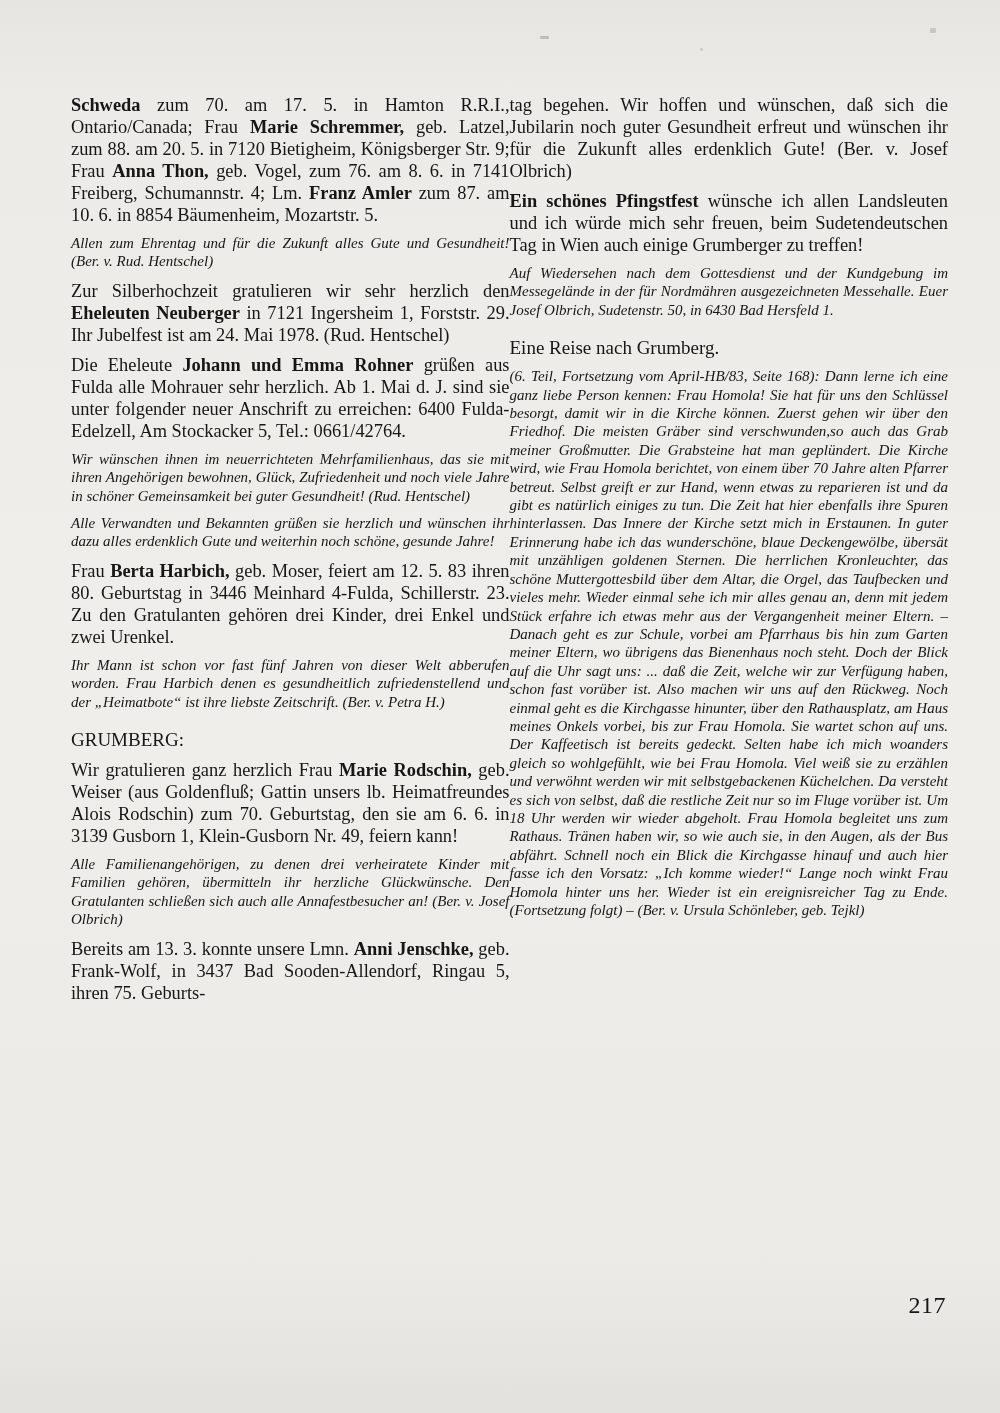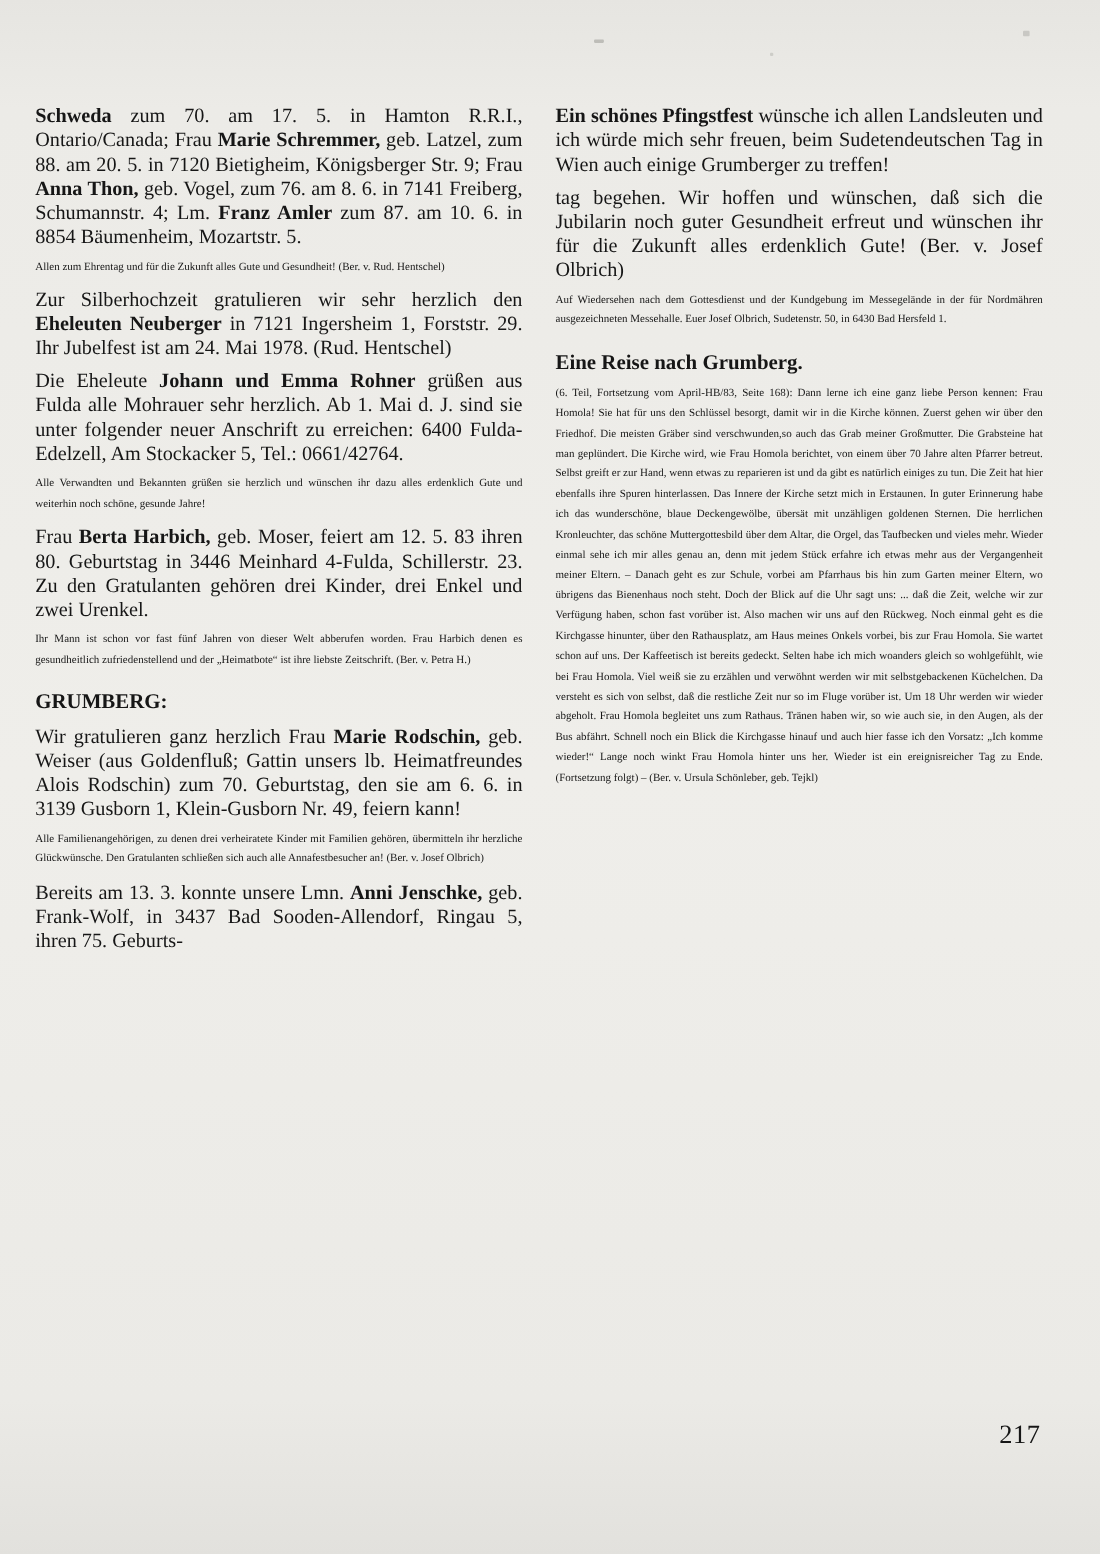--- a/index.html
+++ b/index.html
@@ -10,49 +10,50 @@
   }
   body {
     font-family: "Liberation Serif", "DejaVu Serif", serif;
     color: #161616;
     background: linear-gradient(180deg, #e6e5e1 0%, #ecebe7 7%, #efeeea 50%, #ebeae6 90%, #e2e1dd 100%);
     position: relative;
   }
   .page {
     position: absolute;
     inset: 0;
-    padding: 94px 52px 0 32px;
+    padding: 94px 52px 0 71px;
   }
   .columns {
     display: flex;
     justify-content: space-between;
   }
   .col {
     width: 443px;
     text-align: justify;
     hyphens: auto;
     -webkit-hyphens: auto;
     overflow-wrap: break-word;
   }
   .para {
     margin: 0 0 8px 0;
   }
   .para.body {
     font-size: 18.4px;
     line-height: 22px;
   }
   .para.small {
-    font-size: 10px;
+    font-size: 15px;
     line-height: 18.4px;
     margin-bottom: 9px;
+    font-style: italic;
   }
   .heading {
     font-size: 19px;
     line-height: 22px;
-    font-weight: bold;
+    font-weight: normal;
     margin: 18px 0 8px 0;
     text-align: left;
   }
   b { font-weight: bold; }
   .page-number {
     position: absolute;
     right: 54px;
     top: 1292px;
     font-size: 24px;
     font-weight: normal;
@@ -75,31 +76,32 @@
   <div class="artifact a1"></div>
   <div class="artifact a2"></div>
   <div class="artifact a3"></div>
 
   <div class="columns">
     <div class="col" id="col-left">
         <p class="para body"><b>Schweda</b><span> zum 70. am 17. 5. in Hamton R.R.I., Ontario/Canada; Frau </span><b>Marie Schremmer,</b><span> geb. Latzel, zum 88. am 20. 5. in 7120 Bietigheim, Königsberger Str. 9; Frau </span><b>Anna Thon,</b><span> geb. Vogel, zum 76. am 8. 6. in 7141 Freiberg, Schumannstr. 4; Lm. </span><b>Franz Amler</b><span> zum 87. am 10. 6. in 8854 Bäumenheim, Mozartstr. 5.</span></p>
         <p class="para small"><span>Allen zum Ehrentag und für die Zukunft alles Gute und Gesundheit! (Ber. v. Rud. Hentschel)</span></p>
         <p class="para body"><span>Zur Silberhochzeit gratulieren wir sehr herzlich den </span><b>Eheleuten Neuberger</b><span> in 7121 Ingersheim 1, Forststr. 29. Ihr Jubelfest ist am 24. Mai 1978. (Rud. Hentschel)</span></p>
         <p class="para body"><span>Die Eheleute </span><b>Johann und Emma Rohner</b><span> grüßen aus Fulda alle Mohrauer sehr herzlich. Ab 1. Mai d. J. sind sie unter folgender neuer Anschrift zu erreichen: 6400 Fulda-Edelzell, Am Stockacker 5, Tel.: 0661/42764.</span></p>
+        <p class="para small"><span>Wir wünschen ihnen im neuerrichteten Mehrfamilienhaus, das sie mit ihren Angehörigen bewohnen, Glück, Zufriedenheit und noch viele Jahre in schöner Gemeinsamkeit bei guter Gesundheit! (Rud. Hentschel)</span></p>
         <p class="para small"><span>Alle Verwandten und Bekannten grüßen sie herzlich und wünschen ihr dazu alles erdenklich Gute und weiterhin noch schöne, gesunde Jahre!</span></p>
         <p class="para body"><span>Frau </span><b>Berta Harbich,</b><span> geb. Moser, feiert am 12. 5. 83 ihren 80. Geburtstag in 3446 Meinhard 4-Fulda, Schillerstr. 23. Zu den Gratulanten gehören drei Kinder, drei Enkel und zwei Urenkel.</span></p>
         <p class="para small"><span>Ihr Mann ist schon vor fast fünf Jahren von dieser Welt abberufen worden. Frau Harbich denen es gesundheitlich zufriedenstellend und der „Heimatbote“ ist ihre liebste Zeitschrift. (Ber. v. Petra H.)</span></p>
         <h3 class="heading"><span>GRUMBERG:</span></h3>
         <p class="para body"><span>Wir gratulieren ganz herzlich Frau </span><b>Marie Rodschin,</b><span> geb. Weiser (aus Goldenfluß; Gattin unsers lb. Heimatfreundes Alois Rodschin) zum 70. Geburtstag, den sie am 6. 6. in 3139 Gusborn 1, Klein-Gusborn Nr. 49, feiern kann!</span></p>
         <p class="para small"><span>Alle Familienangehörigen, zu denen drei verheiratete Kinder mit Familien gehören, übermitteln ihr herzliche Glückwünsche. Den Gratulanten schließen sich auch alle Annafestbesucher an! (Ber. v. Josef Olbrich)</span></p>
         <p class="para body"><span>Bereits am 13. 3. konnte unsere Lmn. </span><b>Anni Jenschke,</b><span> geb. Frank-Wolf, in 3437 Bad Sooden-Allendorf, Ringau 5, ihren 75. Geburts-</span></p>
       </div>
     <div class="col" id="col-right">
+        <p class="para body"><span>tag begehen. Wir hoffen und wünschen, daß sich die Jubilarin noch guter Gesundheit erfreut und wünschen ihr für die Zukunft alles erdenklich Gute! (Ber. v. Josef Olbrich)</span></p>
         <p class="para body"><b>Ein schönes Pfingstfest</b><span> wünsche ich allen Landsleuten und ich würde mich sehr freuen, beim Sudetendeutschen Tag in Wien auch einige Grumberger zu treffen!</span></p>
-        <p class="para body"><span>tag begehen. Wir hoffen und wünschen, daß sich die Jubilarin noch guter Gesundheit erfreut und wünschen ihr für die Zukunft alles erdenklich Gute! (Ber. v. Josef Olbrich)</span></p>
         <p class="para small"><span>Auf Wiedersehen nach dem Gottesdienst und der Kundgebung im Messegelände in der für Nordmähren ausgezeichneten Messehalle. Euer Josef Olbrich, Sudetenstr. 50, in 6430 Bad Hersfeld 1.</span></p>
         <h3 class="heading"><span>Eine Reise nach Grumberg.</span></h3>
         <p class="para small"><span>(6. Teil, Fortsetzung vom April-HB/83, Seite 168): Dann lerne ich eine ganz liebe Person kennen: Frau Homola! Sie hat für uns den Schlüssel besorgt, damit wir in die Kirche können. Zuerst gehen wir über den Friedhof. Die meisten Gräber sind verschwunden,so auch das Grab meiner Großmutter. Die Grabsteine hat man geplündert. Die Kirche wird, wie Frau Homola berichtet, von einem über 70 Jahre alten Pfarrer betreut. Selbst greift er zur Hand, wenn etwas zu reparieren ist und da gibt es natürlich einiges zu tun. Die Zeit hat hier ebenfalls ihre Spuren hinterlassen. Das Innere der Kirche setzt mich in Erstaunen. In guter Erinnerung habe ich das wunderschöne, blaue Deckengewölbe, übersät mit unzähligen goldenen Sternen. Die herrlichen Kronleuchter, das schöne Muttergottesbild über dem Altar, die Orgel, das Taufbecken und vieles mehr. Wieder einmal sehe ich mir alles genau an, denn mit jedem Stück erfahre ich etwas mehr aus der Vergangenheit meiner Eltern. – Danach geht es zur Schule, vorbei am Pfarrhaus bis hin zum Garten meiner Eltern, wo übrigens das Bienenhaus noch steht. Doch der Blick auf die Uhr sagt uns: ... daß die Zeit, welche wir zur Verfügung haben, schon fast vorüber ist. Also machen wir uns auf den Rückweg. Noch einmal geht es die Kirchgasse hinunter, über den Rathausplatz, am Haus meines Onkels vorbei, bis zur Frau Homola. Sie wartet schon auf uns. Der Kaffeetisch ist bereits gedeckt. Selten habe ich mich woanders gleich so wohlgefühlt, wie bei Frau Homola. Viel weiß sie zu erzählen und verwöhnt werden wir mit selbstgebackenen Küchelchen. Da versteht es sich von selbst, daß die restliche Zeit nur so im Fluge vorüber ist. Um 18 Uhr werden wir wieder abgeholt. Frau Homola begleitet uns zum Rathaus. Tränen haben wir, so wie auch sie, in den Augen, als der Bus abfährt. Schnell noch ein Blick die Kirchgasse hinauf und auch hier fasse ich den Vorsatz: „Ich komme wieder!“ Lange noch winkt Frau Homola hinter uns her. Wieder ist ein ereignisreicher Tag zu Ende. (Fortsetzung folgt) – (Ber. v. Ursula Schönleber, geb. Tejkl)</span></p>
       </div>
   </div>
 
   <div class="page-number">217</div>
 </div>
 
 </body></html>

